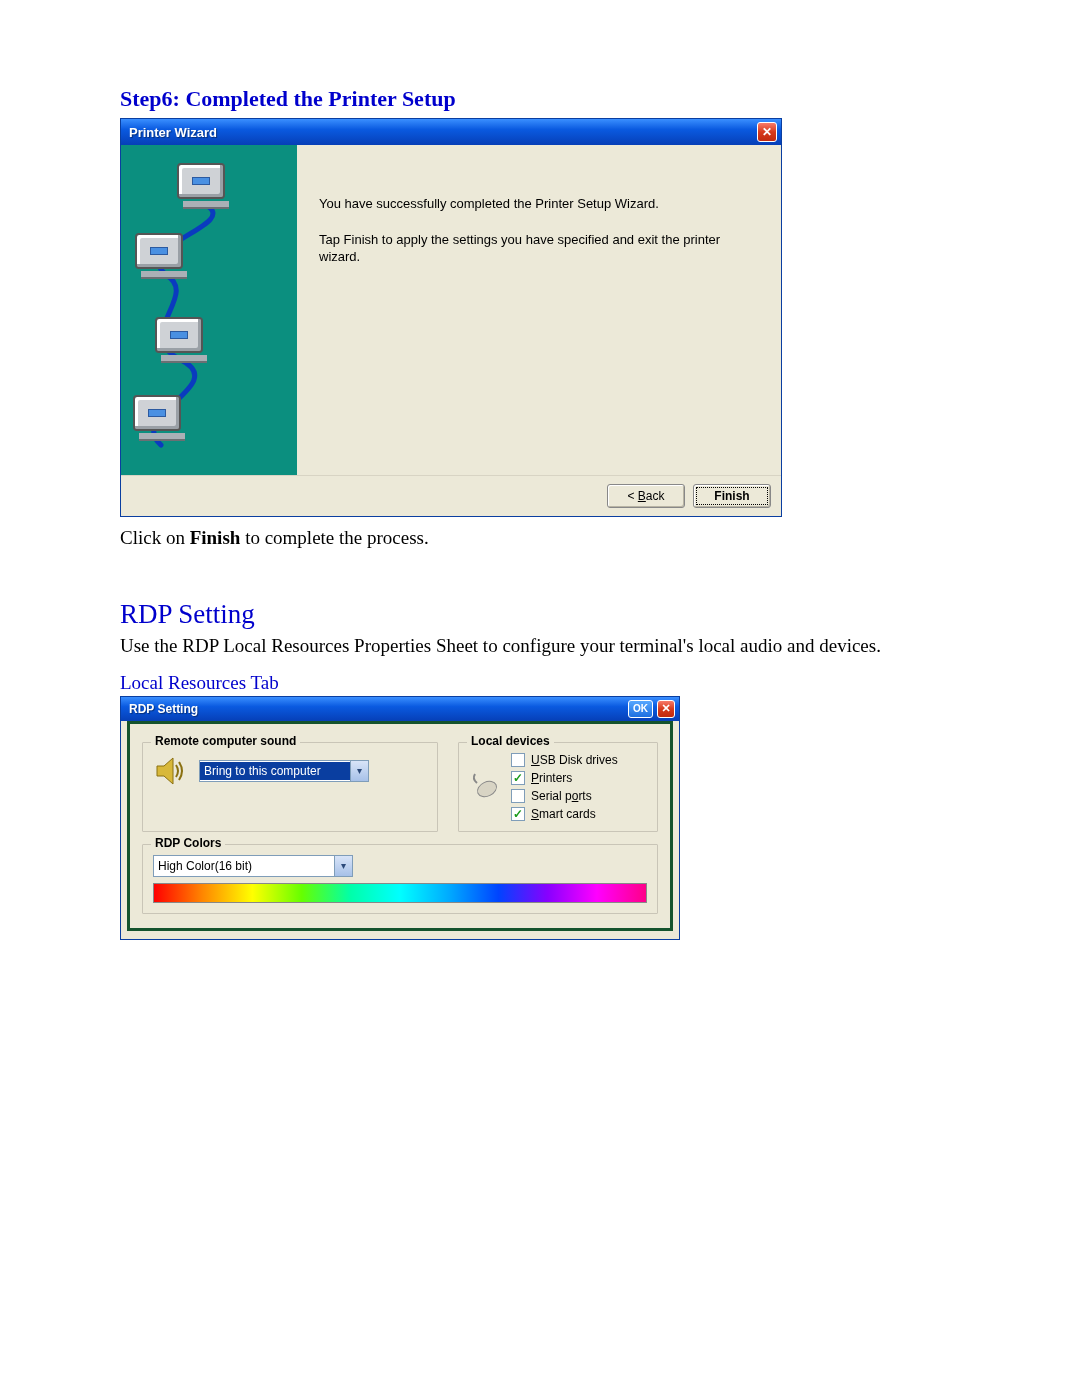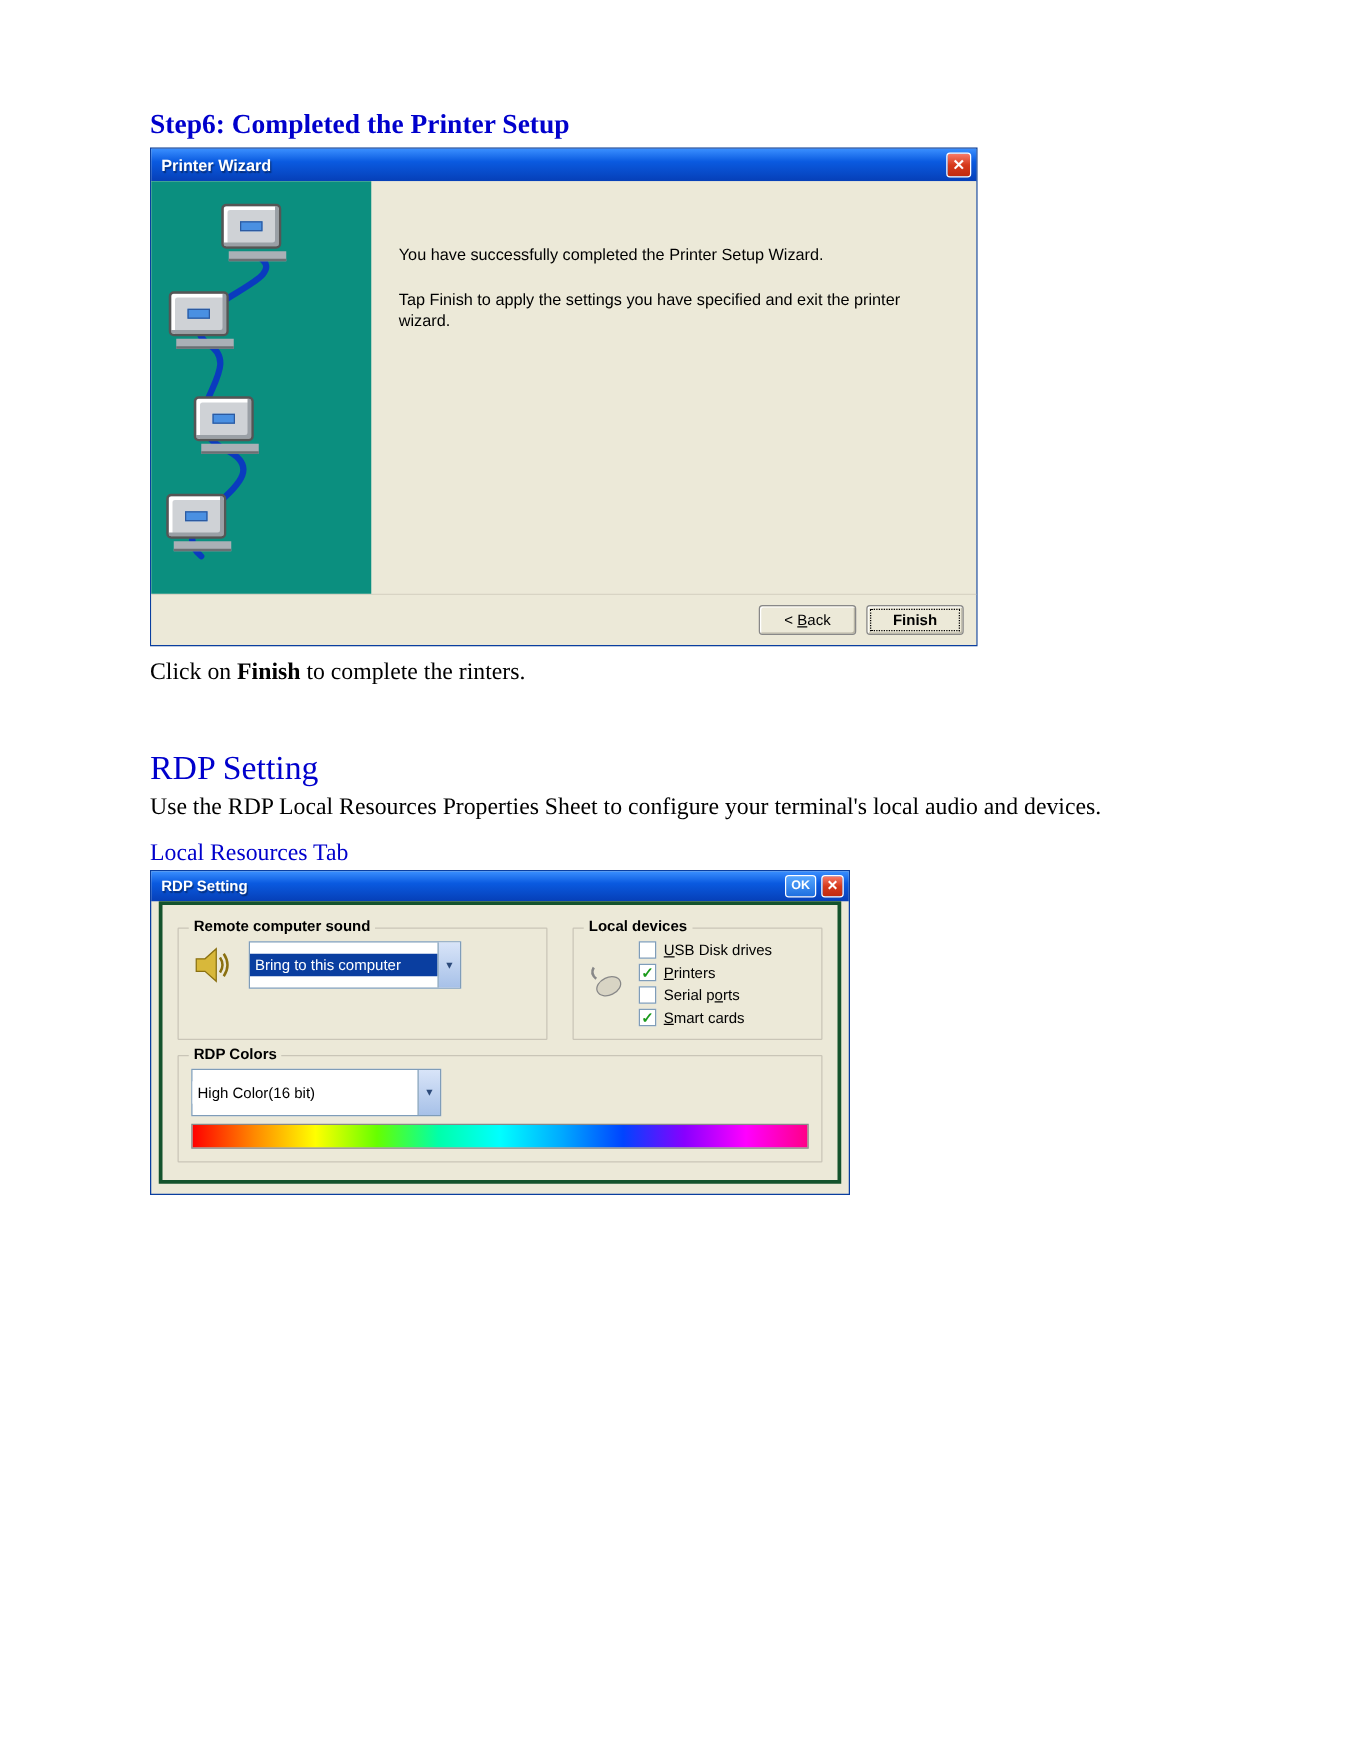--- a/index.html
+++ b/index.html
@@ -250,21 +250,21 @@
   }
   .mouse-icon {
     width: 32px; height: 32px;
     display: flex; align-items: center; justify-content: center;
     margin-right: 4px;
   }
   .xp-select {
     position: relative;
     display: inline-flex;
     align-items: center;
-    height: 38px;
+    height: 22px;
     border: 1px solid #7f9db9;
     background: #fff;
     font-size: 12px;
   }
   .xp-select .val {
     padding: 2px 4px;
     background: #0a3ea0;
     color: #fff;
     flex: 1;
     white-space: nowrap;
@@ -370,21 +370,21 @@
   </div>
   <div class="wiz-footer">
     <button class="xp-btn">
       <span>&lt; </span><span class="u">B</span><span>ack</span>
     </button>
     <button class="xp-btn focus">Finish</button>
   </div>
 </div>
 
 <p class="instruction">
-  <span>Click on </span><b>Finish</b><span> to complete the rinters.</span>
+  <span>Click on </span><b>Finish</b><span> to complete the process.</span>
 </p>
 
 <div class="section-heading">RDP Setting</div>
 <p class="body-text">Use the RDP Local Resources Properties Sheet to configure your terminal's local audio and devices.</p>
 <div class="sub-heading">Local Resources Tab</div>
 
 <div class="win2">
   <div class="titlebar2">
     <span class="title">RDP Setting</span>
     <div class="title-right">

